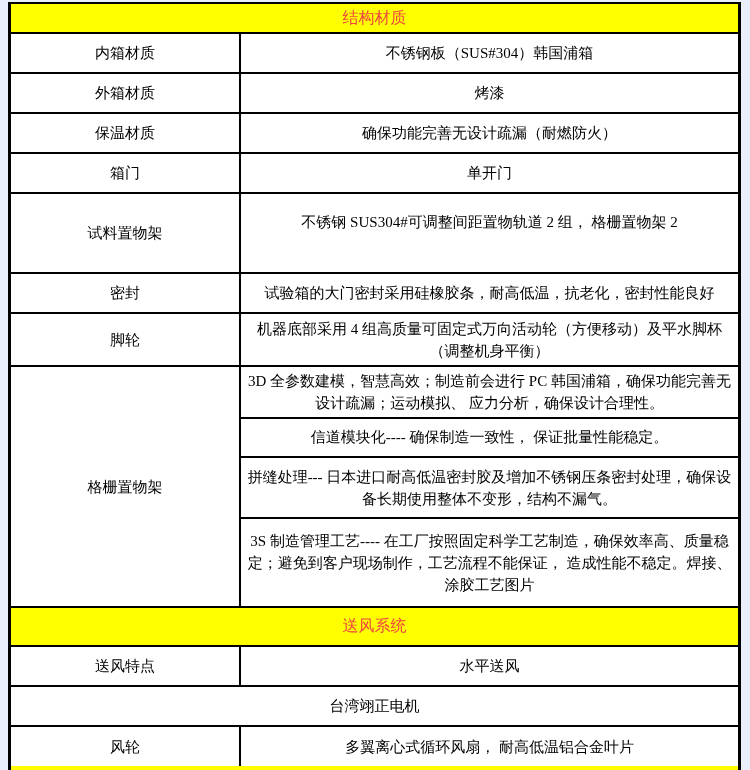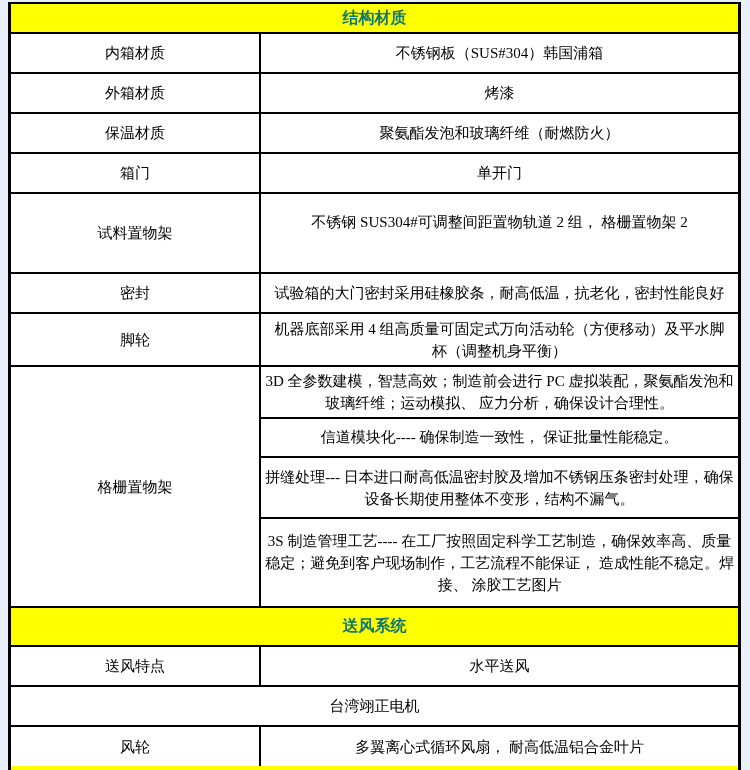--- a/index.html
+++ b/index.html
@@ -31,35 +31,35 @@
     border-top: 2px solid #000;
   }
 
   .sec-header {
     height: 30px;
     background: #FFFF00;
     border-bottom: 2px solid #000;
     display: flex;
     align-items: center;
     justify-content: center;
-    color: #0f766e;
-    font-weight: bold;
+    color: #ef4444;
+    font-weight: normal;
     font-size: 16px;
   }
   .sec-header.tall { height: 39px; align-items: center; }
 
   .row {
     display: flex;
     border-bottom: 2px solid #000;
     font-size: 15px;
     line-height: 22px;
   }
 
   .cell-label {
-    width: 250px;
+    width: 230px;
     border-right: 2px solid #000;
     display: flex;
     align-items: center;
     justify-content: center;
     text-align: right;
     flex-shrink: 0;
   }
 
   .cell-value {
     flex: 1;
@@ -122,21 +122,21 @@
       <div class="cell-value">
           <span>烤漆</span>
         </div>
     </div>
 
     <div class="row" style="height:40px">
       <div class="cell-label">
           <span>保温材质</span>
         </div>
       <div class="cell-value">
-          <span>聚氨酯发泡和玻璃纤维（耐燃防火）</span>
+          <span>确保功能完善无设计疏漏（耐燃防火）</span>
         </div>
     </div>
 
     <div class="row" style="height:40px">
       <div class="cell-label">
           <span>箱门</span>
         </div>
       <div class="cell-value">
           <span>单开门</span>
         </div>
@@ -170,21 +170,21 @@
           <span>机器底部采用 4 组高质量可固定式万向活动轮（方便移动）及平水脚杯（调整机身平衡）</span>
         </div>
     </div>
 
     <div class="row" style="height:241px">
       <div class="cell-label">
           <span>格栅置物架</span>
         </div>
       <div class="value-stack">
         <div class="sub" style="height:57px">
-            <span>3D 全参数建模，智慧高效；制造前会进行 PC 虚拟装配，聚氨酯发泡和玻璃纤维；运动模拟、 应力分析，确保设计合理性。</span>
+            <span>3D 全参数建模，智慧高效；制造前会进行 PC 韩国浦箱，确保功能完善无设计疏漏；运动模拟、 应力分析，确保设计合理性。</span>
           </div>
         <div class="sub" style="height:43px">
             <span>信道模块化---- 确保制造一致性， 保证批量性能稳定。</span>
           </div>
         <div class="sub" style="height:68px">
             <span>拼缝处理--- 日本进口耐高低温密封胶及增加不锈钢压条密封处理，确保设备长期使用整体不变形，结构不漏气。</span>
           </div>
         <div class="sub" style="height:96px">
             <span>3S 制造管理工艺---- 在工厂按照固定科学工艺制造，确保效率高、质量稳定；避免到客户现场制作，工艺流程不能保证， 造成性能不稳定。焊接、 涂胶工艺图片</span>
           </div>

